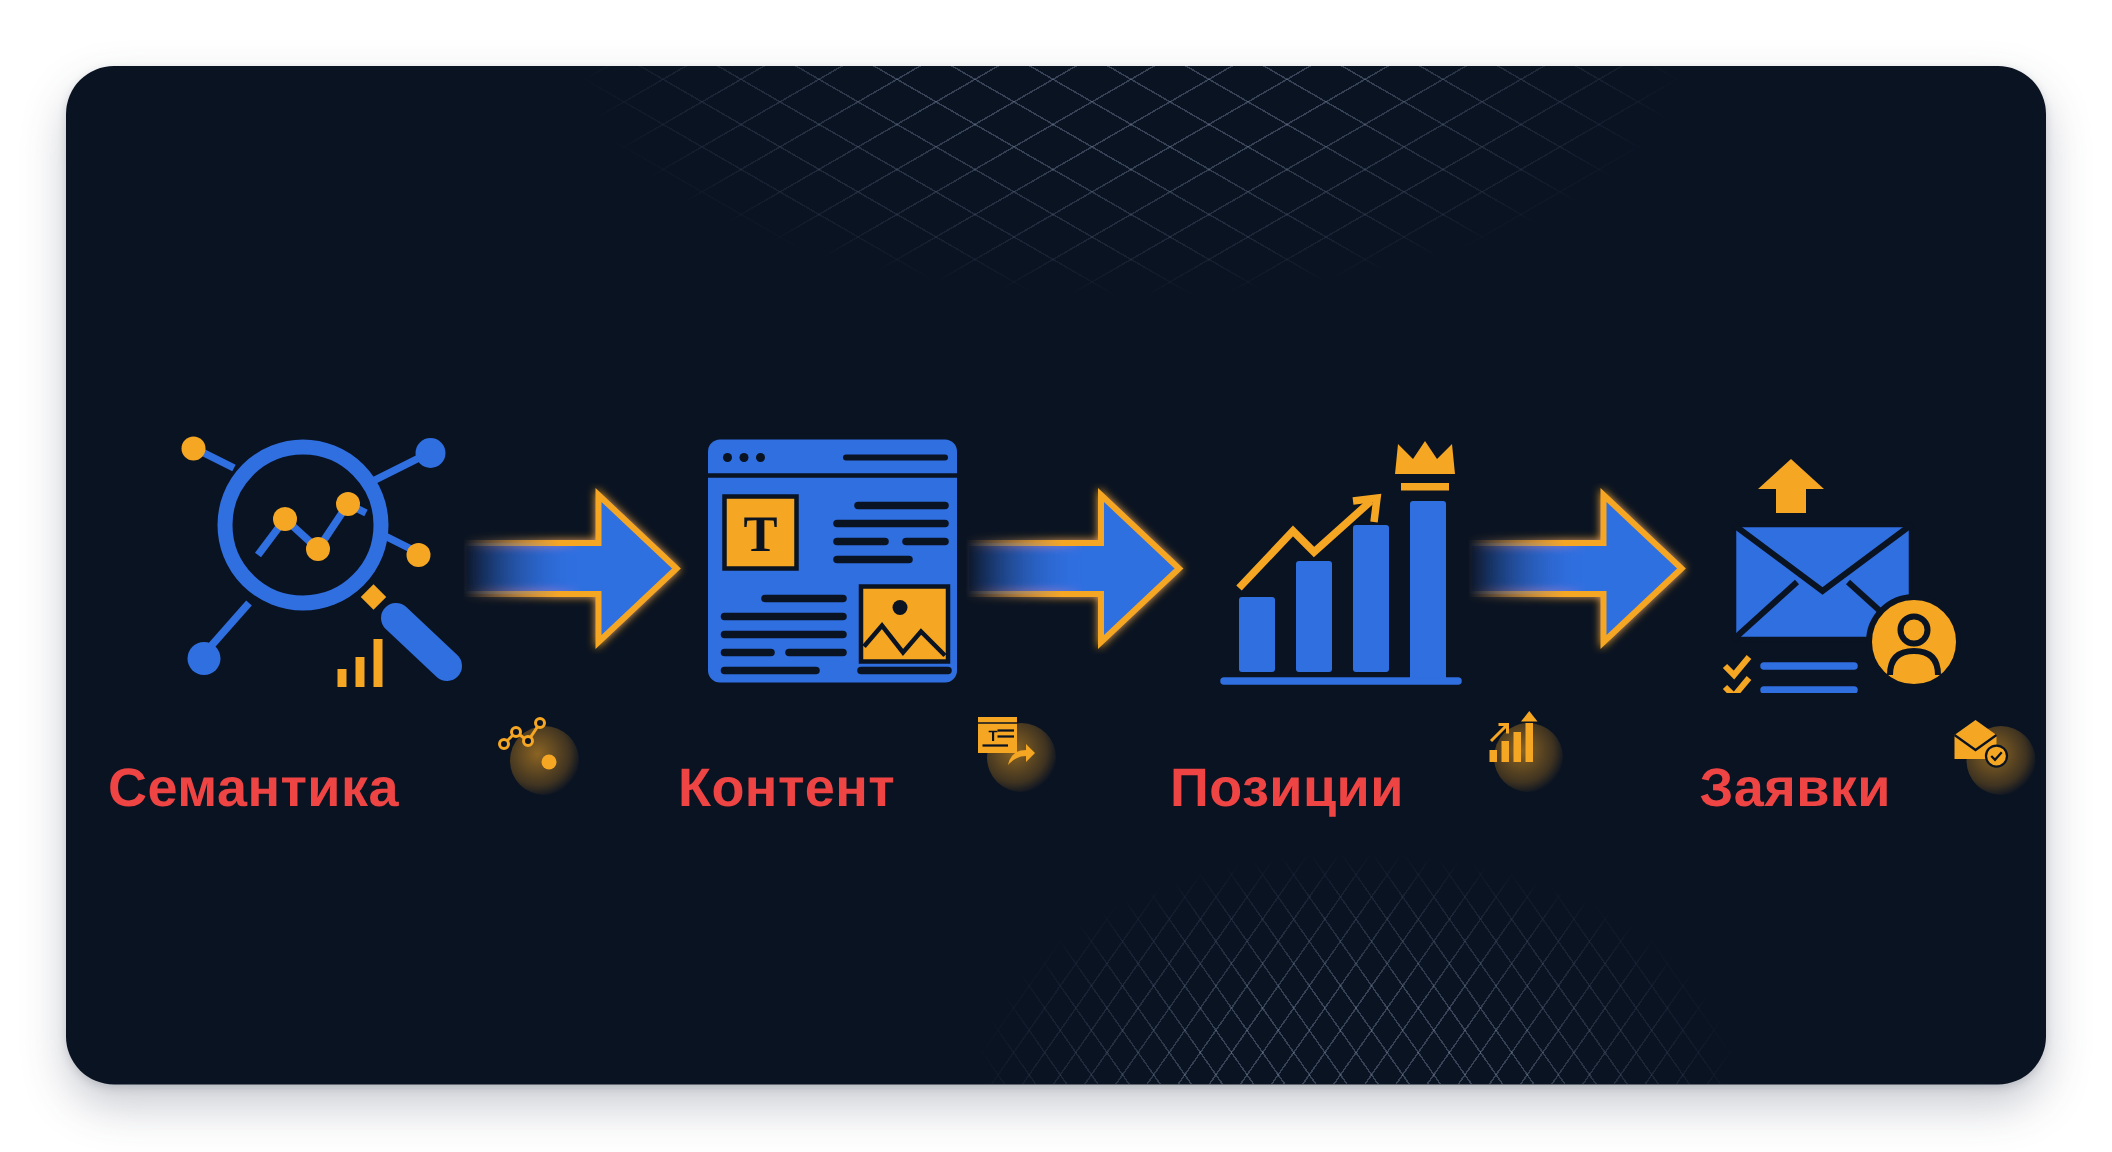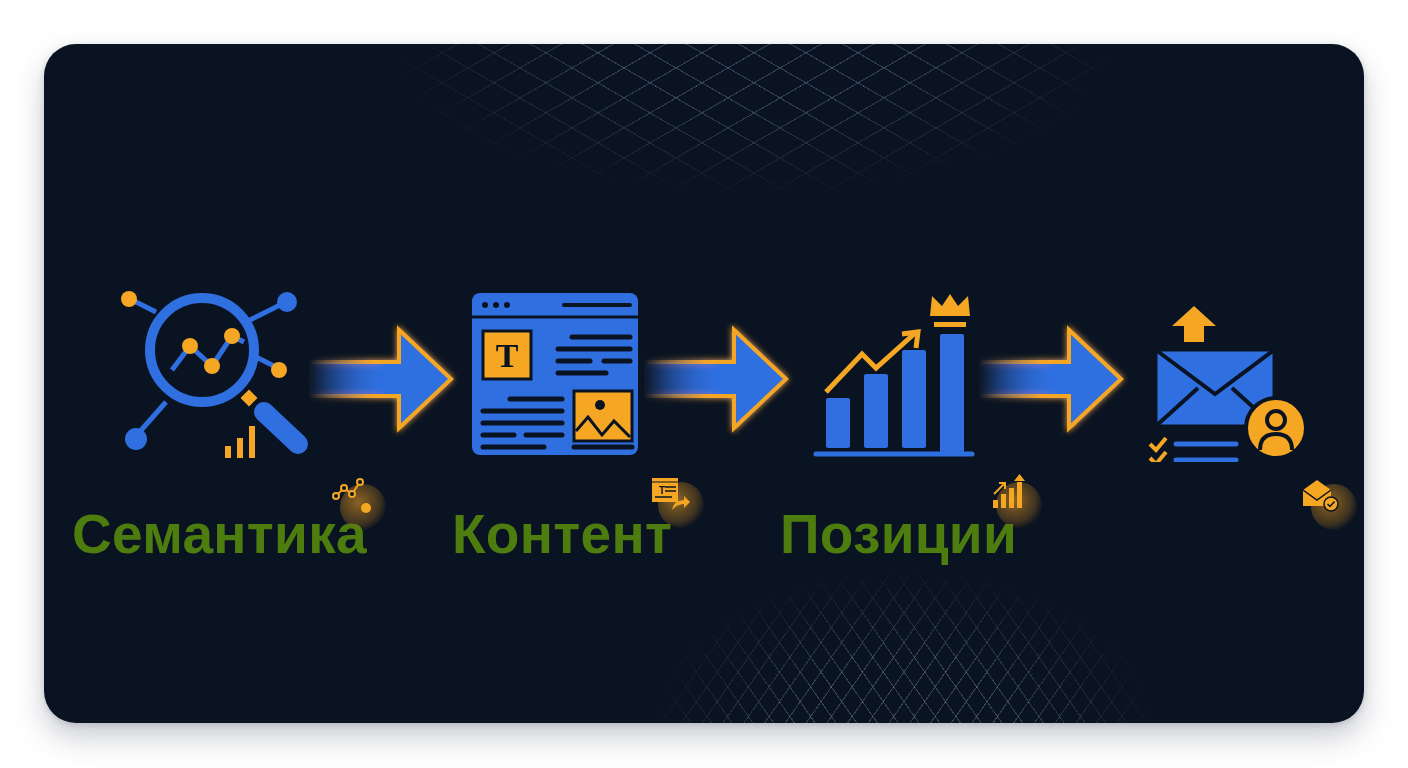--- a/index.html
+++ b/index.html
@@ -25,21 +25,21 @@
     left:480px; top:470px; width:760px; height:209px;
     background-image:
       repeating-linear-gradient(55deg, rgba(150,165,195,0.32) 0 1px, transparent 1px 17px),
       repeating-linear-gradient(-55deg, rgba(150,165,195,0.32) 0 1px, transparent 1px 17px);
     -webkit-mask-image: radial-gradient(ellipse 45% 100% at 50% 100%, #000 30%, transparent 75%);
     mask-image: radial-gradient(ellipse 45% 100% at 50% 100%, #000 30%, transparent 75%);
   }
   .icon { position:absolute; }
   .arrow { position:absolute; }
   .label {
-    position:absolute; color:#4d7c0f; font-weight:700; font-size:55px; line-height:1;
+    position:absolute; color:#ef4444; font-weight:700; font-size:36px; line-height:1;
     letter-spacing:0.3px; white-space:nowrap;
   }
   .badge { position:absolute; width:56px; height:56px; }
   .badge .glow {
     position:absolute; left:12px; top:10px; width:46px; height:46px; border-radius:50%;
     background:radial-gradient(circle at 40% 40%, rgba(245,166,35,0.55), rgba(160,110,30,0.35) 55%, rgba(80,60,20,0) 75%);
   }
   .badge svg { position:absolute; left:0; top:0; }
 </style>
 </head>
@@ -200,20 +200,21 @@
     <polyline points="14,166 20,172 30,160" fill="none" stroke="#f5a623" stroke-width="4"></polyline>
 
     <circle cx="140" cy="136" r="30" fill="#f5a623" stroke="#0a1322" stroke-width="4"></circle>
     <circle cx="140" cy="128" r="9" fill="none" stroke="#0a1322" stroke-width="4"></circle>
     <path d="M124,158 Q124,142 140,142 Q156,142 156,158" fill="none" stroke="#0a1322" stroke-width="4"></path>
   </svg>
 
   <div class="label" style="left:28px;top:463px">Семантика</div>
   <div class="label" style="left:736px;top:463px">Позиции</div>
   <div class="label" style="left:408px;top:463px">Контент</div>
+  <div class="label" style="left:1089px;top:463px">Заявки</div>
 
   <div class="badge" style="left:284px;top:430px">
     <div class="glow"></div>
     <svg width="56" height="56" viewBox="0 0 56 56">
       <polyline points="8,22 16,14 24,20 32,8" fill="none" stroke="#f5a623" stroke-width="2"></polyline>
       <circle cx="8" cy="22" r="3" fill="#0a1322" stroke="#f5a623" stroke-width="2"></circle>
       <circle cx="16" cy="14" r="3" fill="#0a1322" stroke="#f5a623" stroke-width="2"></circle>
       <circle cx="24" cy="20" r="3" fill="#0a1322" stroke="#f5a623" stroke-width="2"></circle>
       <circle cx="32" cy="8" r="3" fill="#0a1322" stroke="#f5a623" stroke-width="2"></circle>
       <circle cx="38" cy="34" r="5" fill="#f5a623"></circle>

